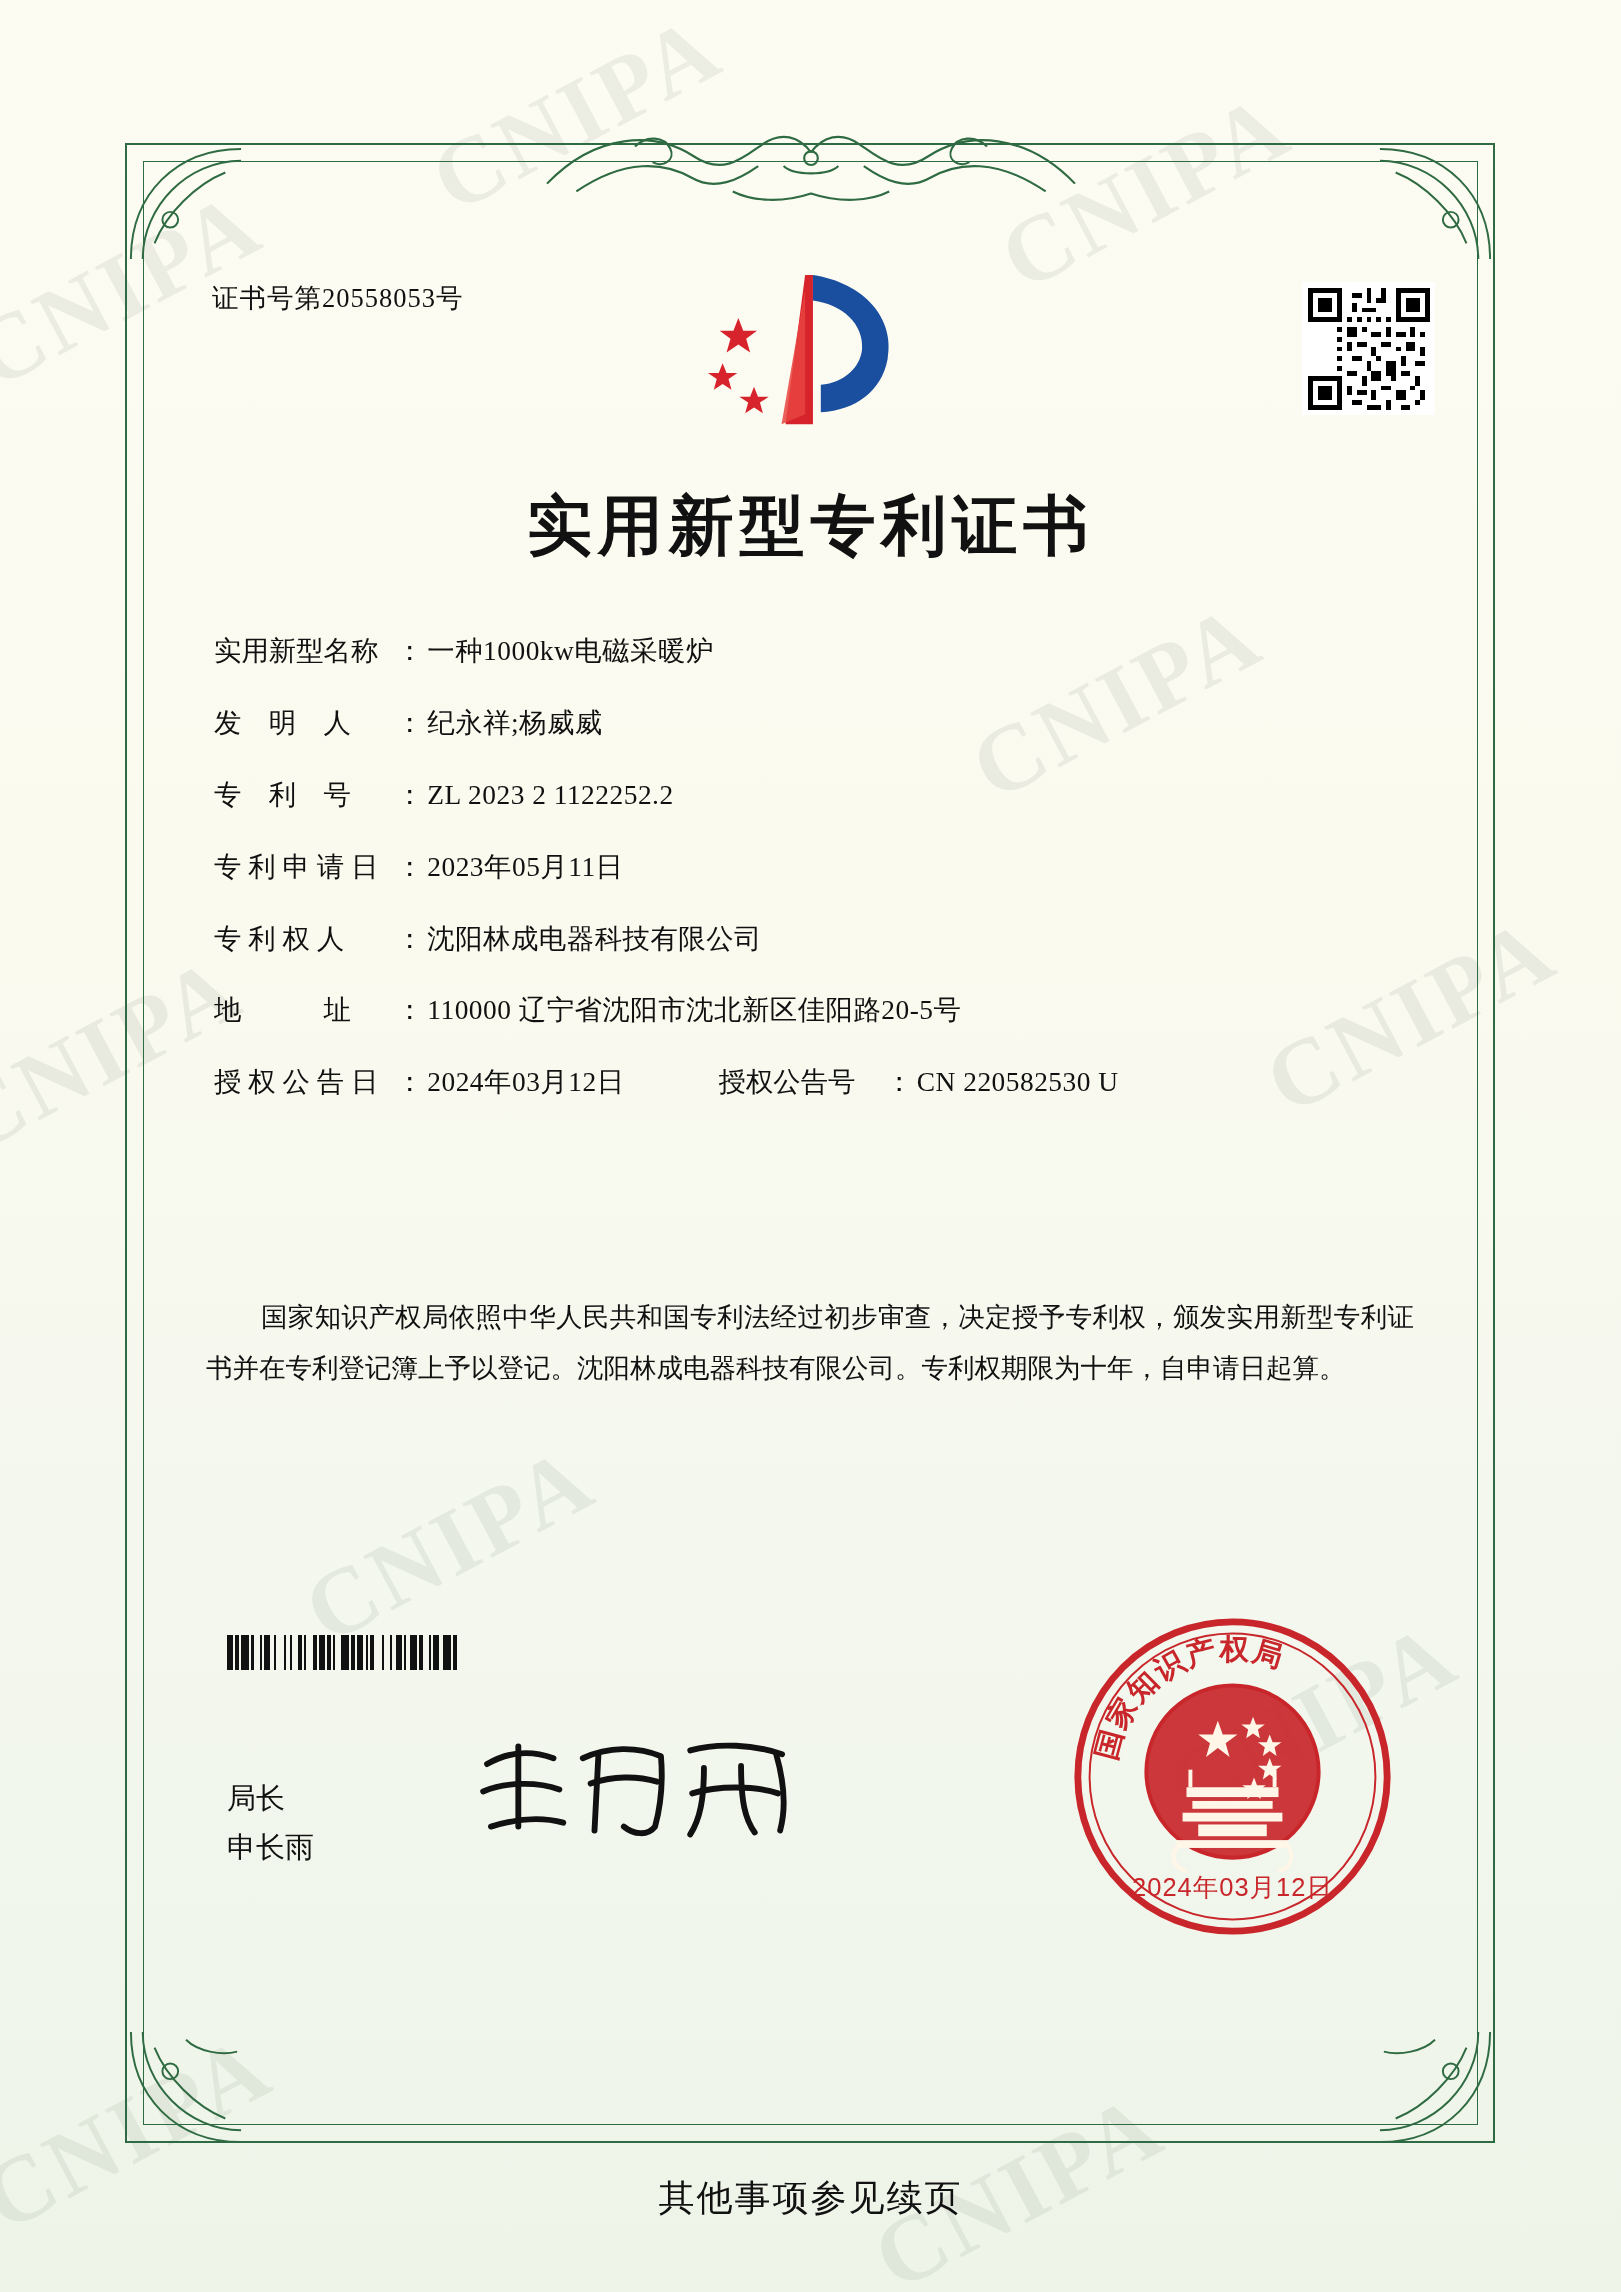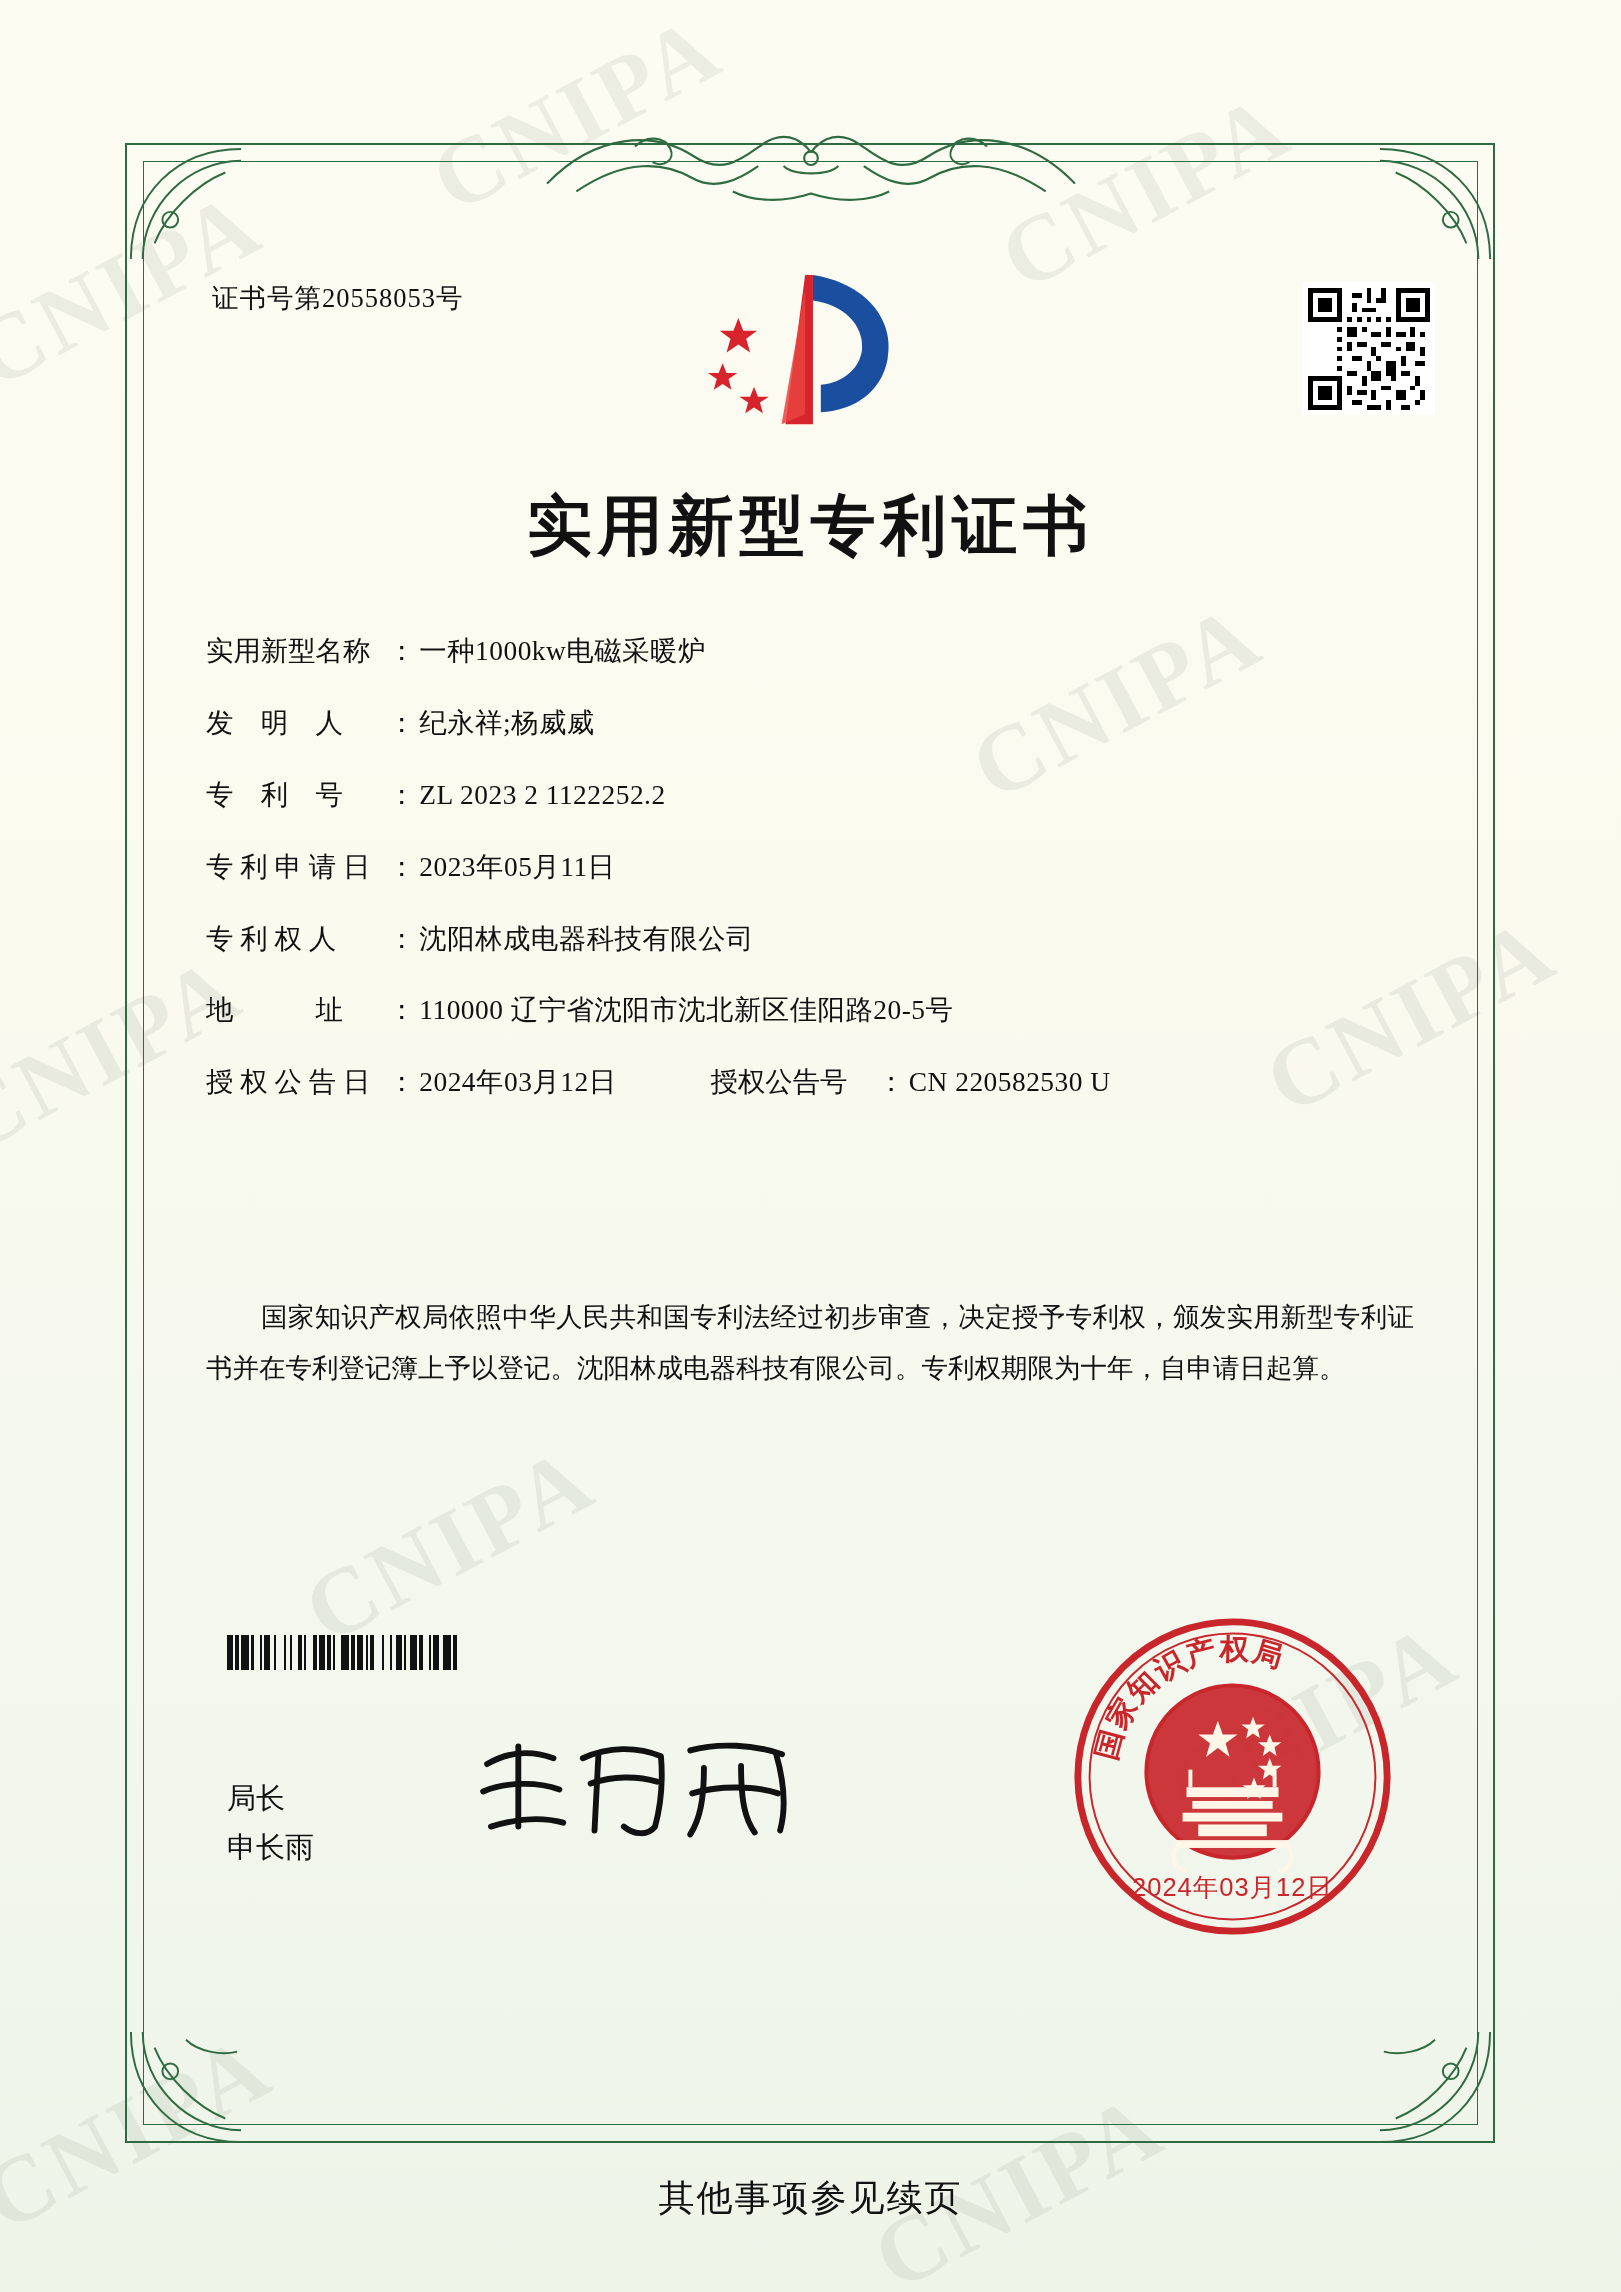--- a/index.html
+++ b/index.html
@@ -121,21 +121,21 @@
     text-align: center;
     font-size: 65px;
     font-weight: bold;
     letter-spacing: 5.9px;
     color: #111;
     font-family: "Liberation Serif", serif;
   }
 
   .fields {
     position: absolute;
-    left: 206px;
+    left: 214px;
     top: 635px;
     width: 1215px;
     font-size: 27.4px;
     color: #111;
   }
   .field-row {
     display: flex;
     align-items: baseline;
     margin-bottom: 39px;
     line-height: 1.2;

